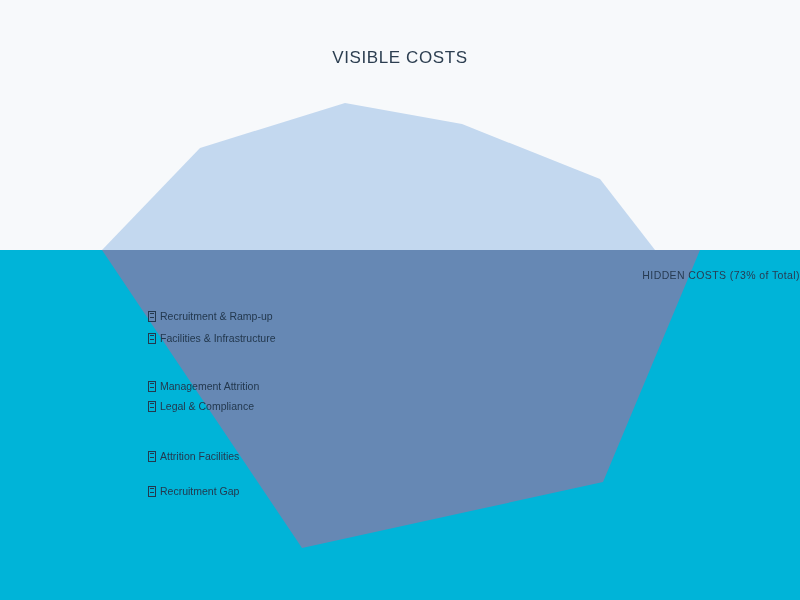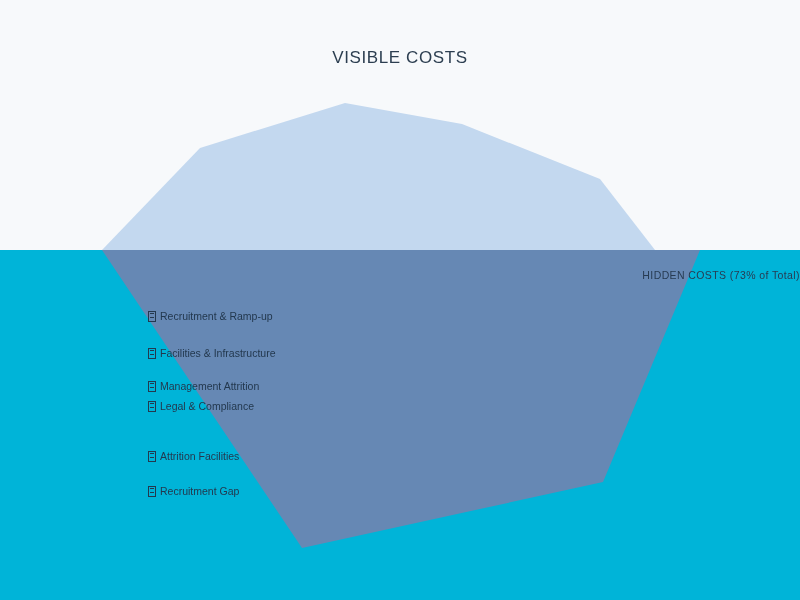--- a/index.html
+++ b/index.html
@@ -114,21 +114,21 @@
     <div class="txt title-visible">VISIBLE COSTS</div>
 
 
     <div class="txt title-hidden">HIDDEN COSTS (73% of Total)</div>
 
     <div class="txt cost-item" style="top:310px">
       <span class="bullet-box"></span>
       <span>Recruitment &amp; Ramp-up</span>
     </div>
 
-    <div class="txt cost-item" style="top:347px">
+    <div class="txt cost-item" style="top:332px">
       <span class="bullet-box"></span>
       <span>Facilities &amp; Infrastructure</span>
     </div>
 
     <div class="txt cost-item" style="top:380px">
       <span class="bullet-box"></span>
       <span>Management Attrition</span>
     </div>
 
     <div class="txt cost-item" style="top:400px">

